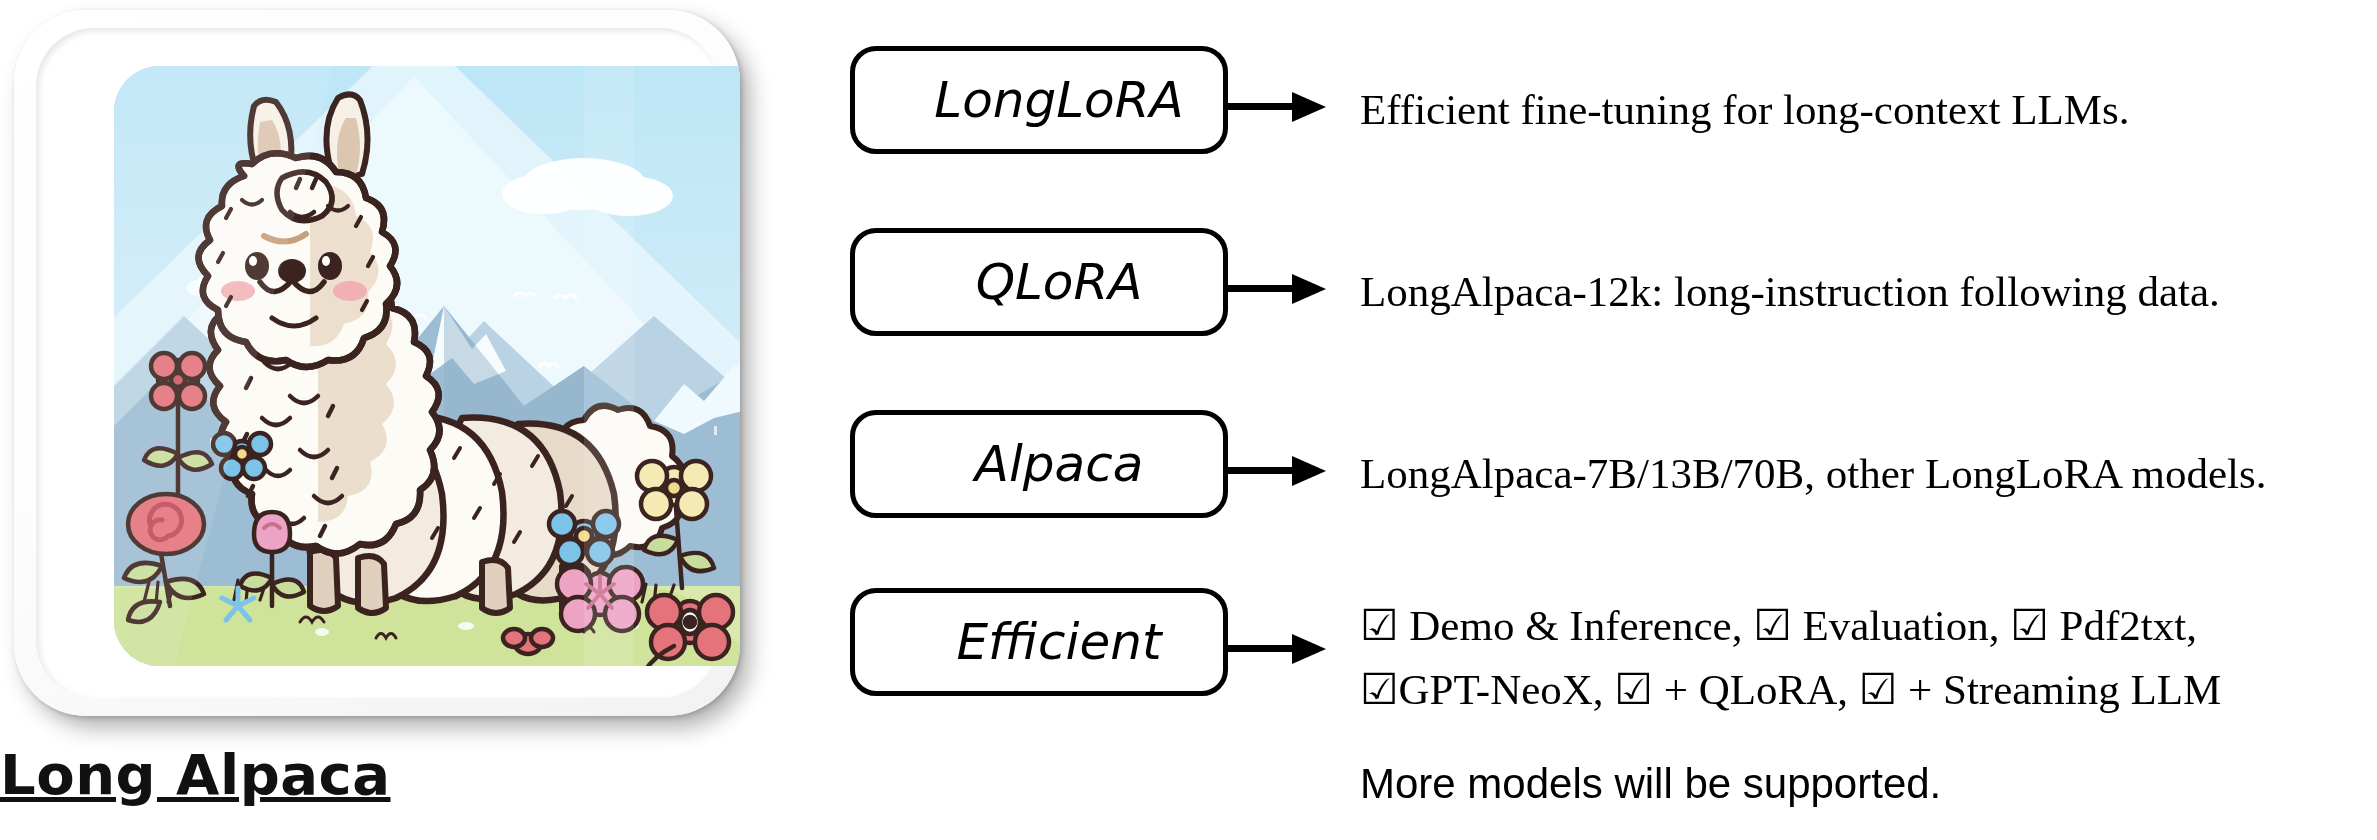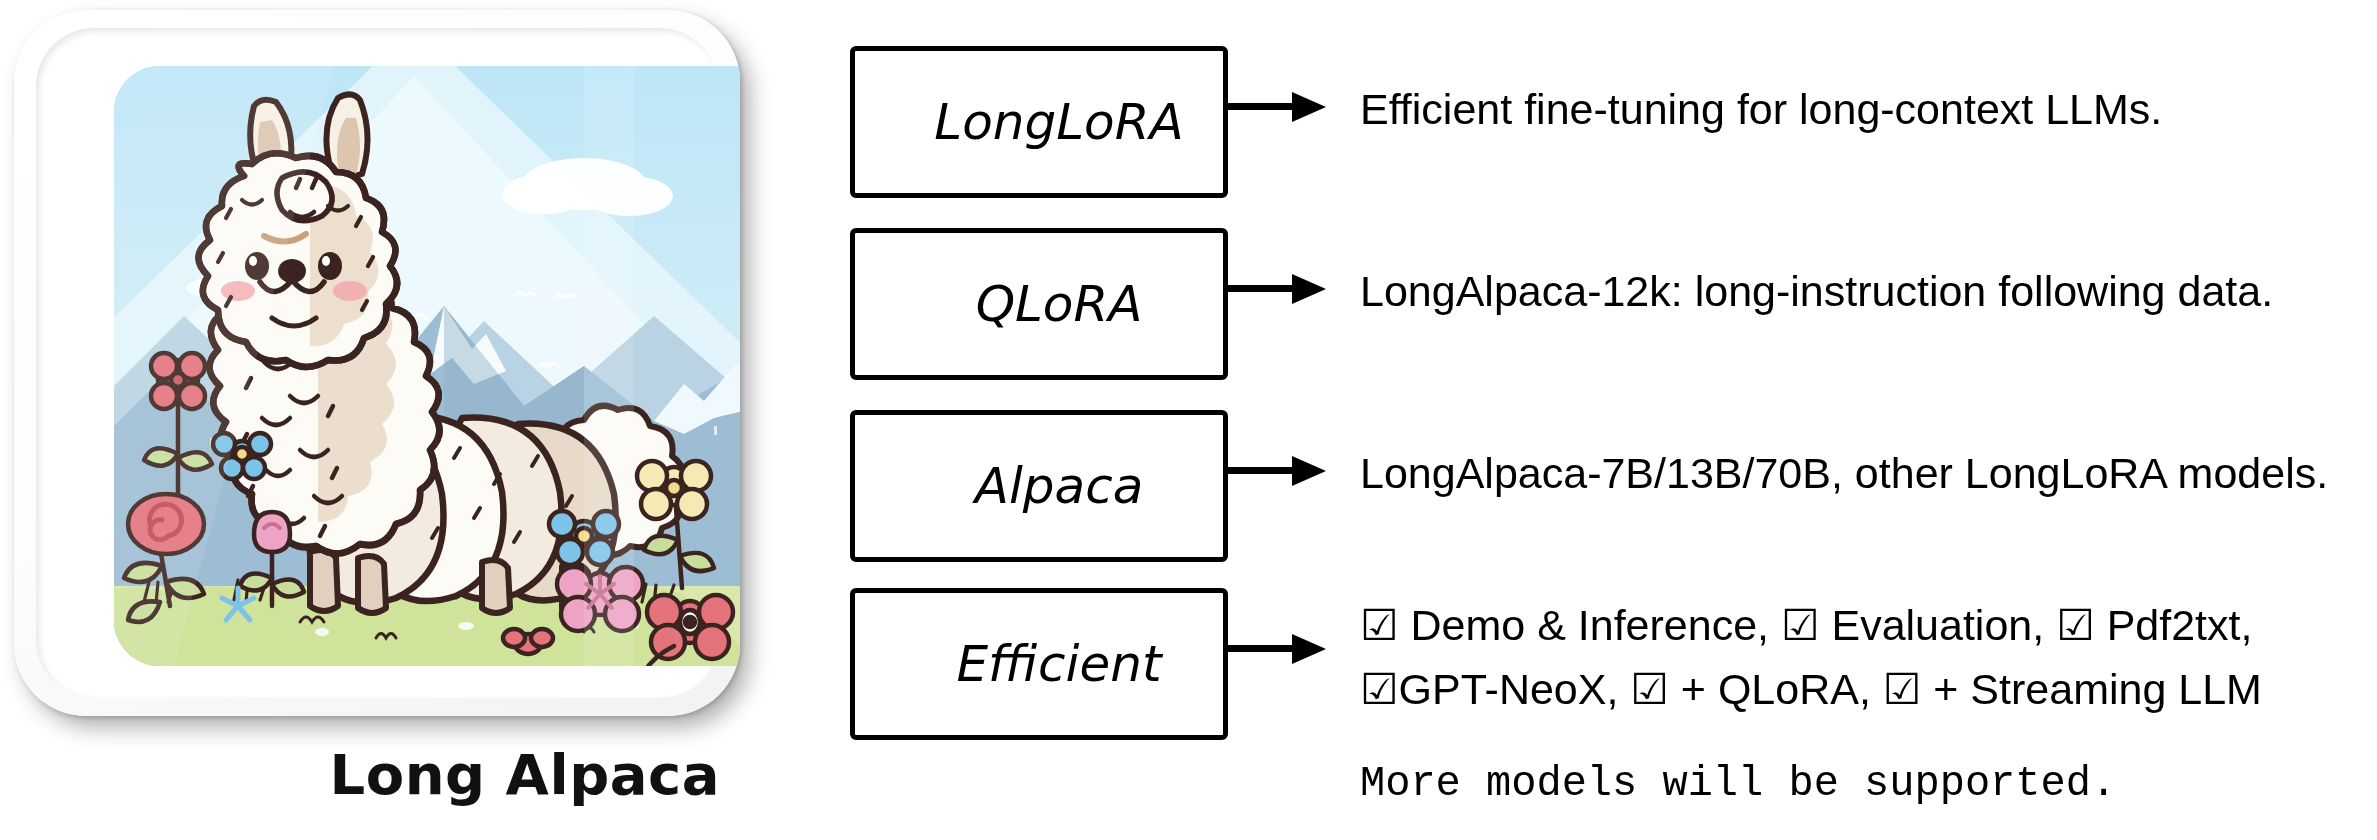--- a/index.html
+++ b/index.html
@@ -46,46 +46,47 @@
     overflow: hidden;
     background: #cfe7f5;
     box-shadow: inset 3px 3px 8px rgba(0,0,0,0.16);
   }
   .scene-svg { display:block; width:100%; height:100%; }
 
   #alpaca-caption {
     position: absolute;
     left: 0; top: 742px;
     width: 720px;
-    text-align: right;
+    text-align: left;
     font-family: "DejaVu Sans", sans-serif;
     font-weight: bold;
     font-size: 56px;
     color: #111111;
     letter-spacing: 0.5px;
+    text-decoration: underline;
   }
 
   
   #flow {
     position: absolute;
     left: 760px; top: 0;
     width: 1617px; height: 840px;
   }
   .flow-row {
     position: absolute;
     left: 0;
     height: 120px;
   }
   .node-box {
     position: absolute;
     left: 90px;
     width: 378px;
-    height: 152px;
+    height: 108px;
     border: 5px solid #000000;
-    border-radius: 6px;
+    border-radius: 26px;
     background: #ffffff;
     display: flex;
     align-items: center;
     justify-content: center;
     box-sizing: border-box;
     padding-left: 40px;
   }
   .node-label {
     font-family: "DejaVu Sans", sans-serif;
     font-style: italic;
@@ -111,34 +112,34 @@
     position: absolute;
     left: 64px; top: -6px;
     width: 0; height: 0;
     border-top: 15px solid transparent;
     border-bottom: 15px solid transparent;
     border-left: 34px solid #000000;
   }
   .desc {
     position: absolute;
     left: 600px;
-    font-family: Liberation Sans, sans-serif;
+    font-family: Liberation Serif, serif;
     font-size: 43px;
     color: #000000;
     white-space: nowrap;
     line-height: 1.0;
   }
   .desc.one-line { top: 42px; }
   .desc.two-line { top: 6px; line-height: 1.48; white-space: normal; width: 1020px; }
 
   #footer-note {
     position: absolute;
     left: 1360px;
     top: 760px;
-    font-family: Liberation Mono, monospace;
+    font-family: Liberation Sans, sans-serif;
     font-size: 42px;
     color: #000000;
     white-space: nowrap;
   }
 </style>
 </head>
 <body>
 
 <div id="alpaca-panel">
 

